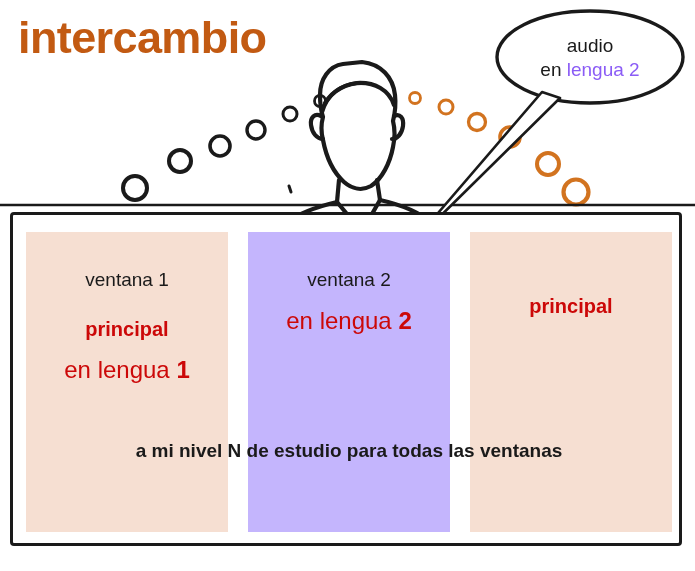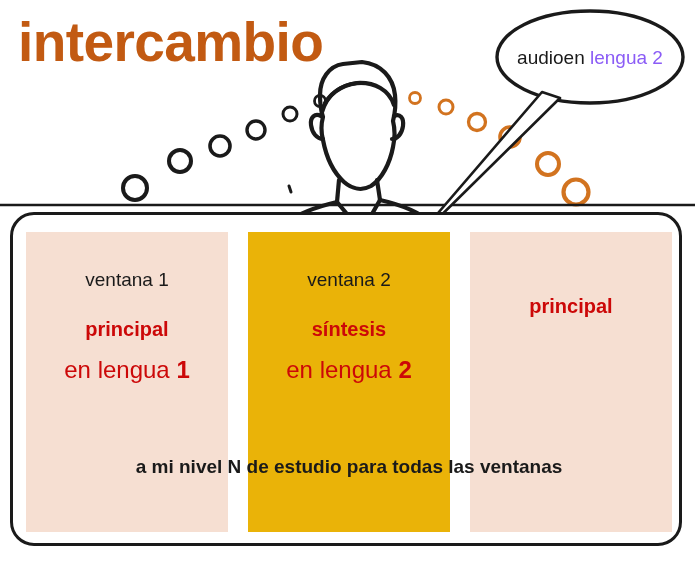--- a/index.html
+++ b/index.html
@@ -23,21 +23,21 @@
     top: 12px;
     z-index: 6;
   }
   #heading-eyebrow {
     font-size: 19px;
     color: #1a1a1a;
     line-height: 1.1;
     letter-spacing: 0.1px;
   }
   #heading-title {
-    font-size: 55px;
+    font-size: 45px;
     font-weight: bold;
     color: #c25a12;
     line-height: 1.05;
     letter-spacing: -0.6px;
     margin-top: 2px;
   }
 
   
   #art-layer {
     position: absolute;
@@ -58,21 +58,21 @@
     height: 93px;
     z-index: 7;
   }
   #speech-bubble-text {
     position: absolute;
     left: 0;
     top: 0;
     width: 186px;
     height: 93px;
     display: flex;
-    flex-direction: row;
+    flex-direction: column;
     align-items: center;
     justify-content: center;
     line-height: 1.25;
   }
   .bubble-line {
     font-size: 19px;
     color: #1a1a1a;
     white-space: nowrap;
   }
   .bubble-line .orange {
@@ -81,42 +81,42 @@
 
   
   #main-panel {
     position: absolute;
     left: 10px;
     top: 212px;
     width: 672px;
     height: 334px;
     box-sizing: border-box;
     border: 3px solid #1a1a1a;
-    border-radius: 24px;
+    border-radius: 4px;
     background: #ffffff;
     z-index: 4;
   }
   #panel-columns {
     position: absolute;
     left: 13px;
     top: 17px;
     width: 646px;
     height: 300px;
     display: flex;
     justify-content: space-between;
   }
   .window-col {
     width: 202px;
     height: 300px;
     box-sizing: border-box;
     padding-top: 37px;
     text-align: center;
   }
   .col-peach { background: #f6dfd2; }
-  .col-blue  { background: #eab308; }
+  .col-blue  { background: #c4b5fd; }
 
   .col-window-label {
     font-size: 19px;
     color: #1a1a1a;
     line-height: 1.2;
   }
   .col-role {
     font-size: 20px;
     font-weight: bold;
     color: #cc0808;
@@ -129,21 +129,21 @@
     margin-top: 15px;
     line-height: 1.2;
   }
   .col-lang b {
     font-weight: bold;
   }
 
   #panel-footnote {
     position: absolute;
     left: 0;
-    top: 241px;
+    top: 225px;
     width: 672px;
     text-align: center;
     font-size: 19px;
     font-weight: bold;
     color: #1a1a1a;
     z-index: 5;
   }
 </style>
 </head>
 <body>
@@ -225,21 +225,20 @@
   <div id="panel-columns">
 
     <div class="window-col col-peach">
       <div class="col-window-label">ventana 1</div>
       <div class="col-role">principal</div>
       <div class="col-lang"><span>en lengua </span><b>1</b></div>
     </div>
 
     <div class="window-col col-blue">
       <div class="col-window-label">ventana 2</div>
-      <div class="col-role">síntesis</div>
       <div class="col-lang"><span>en lengua </span><b>2</b></div>
     </div>
 
     <div class="window-col col-peach">
       <div class="col-role">principal</div>
     </div>
 
   </div>
 
   <div id="panel-footnote">a mi nivel N de estudio para todas las ventanas</div>

